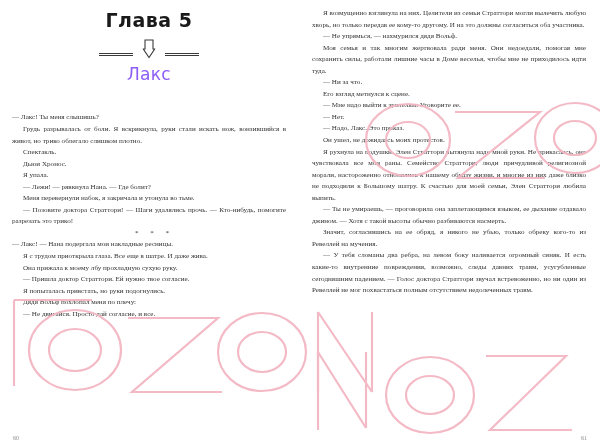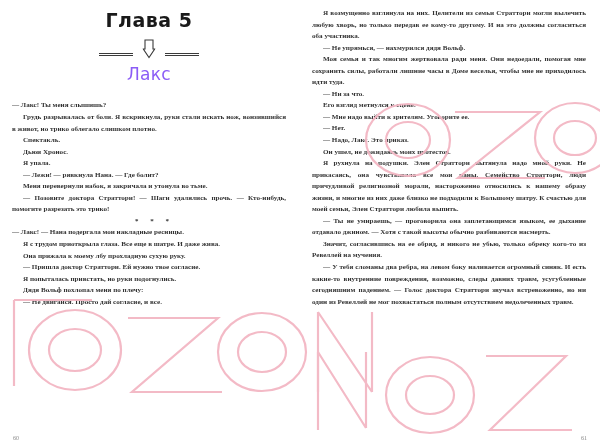--- a/index.html
+++ b/index.html
@@ -93,27 +93,26 @@
 
   
   .body-col {
     font-size: 7.1px;
     line-height: 11.55px;
     text-align: justify;
     text-justify: inter-word;
     color: #333333;
     hyphens: manual;
   }
-  .page-left .body-col { margin-top: 16px; }
+  .page-left .body-col { margin-top: 28px; }
   .page-right .body-col { margin-top: 0; }
 
   .body-col p {
     margin: 0;
     text-indent: 11px;
-    font-weight: bold;
   }
   .body-col p.no-indent {
     text-indent: 0;
   }
 
   .scene-break {
     text-align: center;
     letter-spacing: 5px;
     font-size: 7px;
     margin: 7px 0 7px 0;

